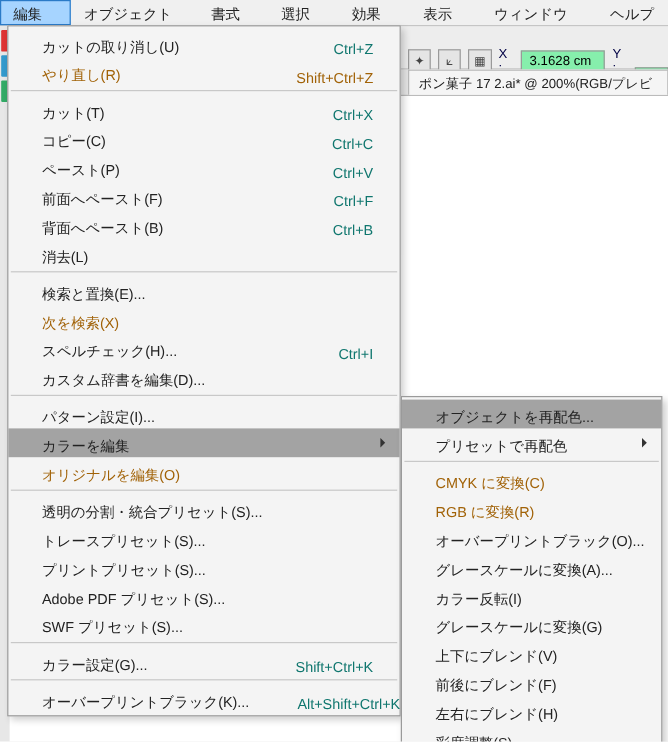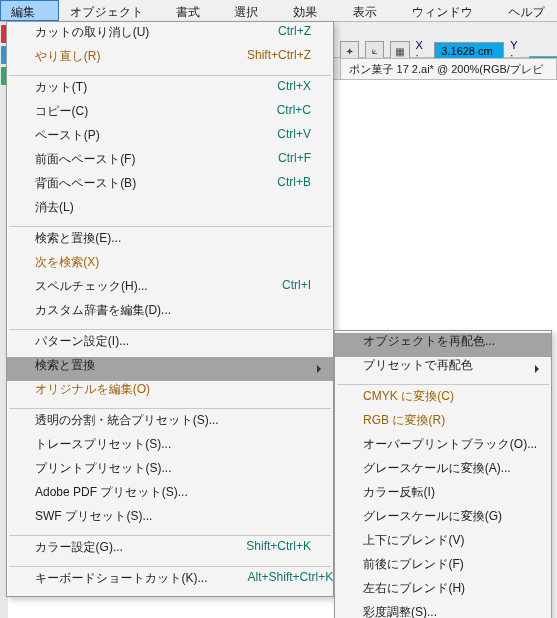--- a/index.html
+++ b/index.html
@@ -41,21 +41,21 @@
   }
   .tool-row {
     position:absolute; left:340px; top:6px; display:flex; align-items:center; gap:6px;
   }
   .tool-icon {
     width:20px; height:20px; border:1px solid #999; background:#e5e5e5;
     display:flex; align-items:center; justify-content:center; font-size:10px; color:#444;
   }
   .coord-label { font-size:11px; color:#004;}
   .coord-input {
-    width:70px; height:18px; font-size:11px; border:1px solid #999; background:#0ea5e9; text-align:left; padding:0 6px;
+    width:70px; height:18px; font-size:11px; border:1px solid #999; background:#86efac; text-align:left; padding:0 6px;
   }
   
   .doctab-area {
     position:absolute; top:58px; left:0; right:0; height:22px;
     background:#e6e6e6; border-bottom:1px solid #bbb;
   }
   .doctab {
     position:absolute; left:340px; top:0; height:21px;
     padding:3px 8px 0 8px;
     background:#f5f5f5; border:1px solid #bbb; border-bottom:none; font-size:11px;
@@ -72,21 +72,21 @@
   
   .menu {
     position:absolute;
     background:#f4f4f4;
     border:1px solid #9a9a9a;
     box-shadow: 3px 3px 6px rgba(0,0,0,.2);
     padding:2px 0;
   }
   .menu-item {
     display:flex;
-    align-items:flex-start;
+    align-items:flex-end;
     height:24px;
     padding:0 22px 0 28px;
     position:relative;
     cursor:default;
   }
   .menu-item .label { flex:1; white-space:nowrap; }
   .menu-item .shortcut { color:#0f766e; padding-left:40px; white-space:nowrap;}
   .menu-item.disabled .label, .menu-item.disabled .shortcut { color:#a16207; }
   .menu-item.highlight { background:#a3a3a3; }
   .menu-item.has-sub::after {
@@ -180,21 +180,21 @@
       <span class="shortcut">Ctrl+I</span>
     </div>
     <div class="menu-item">
       <span class="label">カスタム辞書を編集(D)...</span>
     </div>
     <div class="menu-sep"></div>
     <div class="menu-item">
       <span class="label">パターン設定(I)...</span>
     </div>
     <div class="menu-item highlight has-sub">
-      <span class="label">検索と置換</span>
+      <span class="label">カラーを編集</span>
     </div>
     <div class="menu-item disabled">
       <span class="label">オリジナルを編集(O)</span>
     </div>
     <div class="menu-sep"></div>
     <div class="menu-item">
       <span class="label">透明の分割・統合プリセット(S)...</span>
     </div>
     <div class="menu-item">
       <span class="label">トレースプリセット(S)...</span>
@@ -208,21 +208,21 @@
     <div class="menu-item">
       <span class="label">SWF プリセット(S)...</span>
     </div>
     <div class="menu-sep"></div>
     <div class="menu-item">
       <span class="label">カラー設定(G)...</span>
       <span class="shortcut">Shift+Ctrl+K</span>
     </div>
     <div class="menu-sep"></div>
     <div class="menu-item">
-      <span class="label">キーボードショートカット(K)...</span>
+      <span class="label">オーバープリントブラック(K)...</span>
       <span class="shortcut">Alt+Shift+Ctrl+K</span>
     </div>
   </div>
 
 <div class="menu sub-menu" id="sub-menu">
     <div class="menu-item highlight">
       <span class="label">オブジェクトを再配色...</span>
     </div>
     <div class="menu-item has-sub">
       <span class="label">プリセットで再配色</span>

